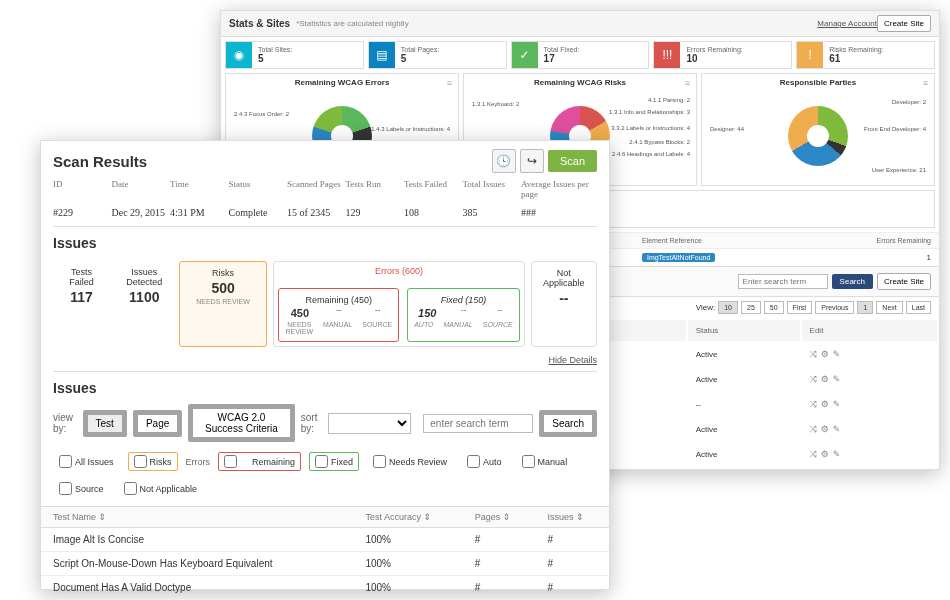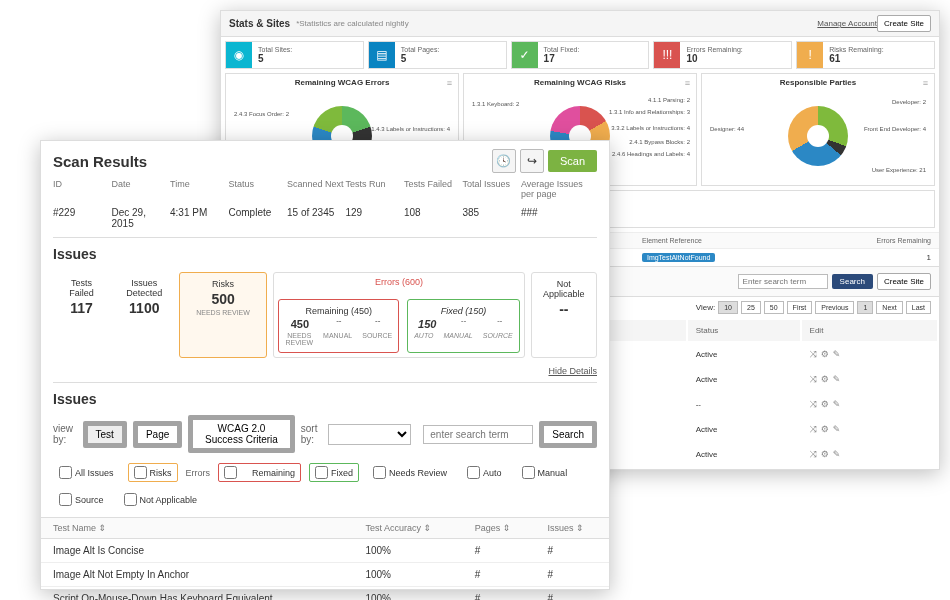--- a/index.html
+++ b/index.html
@@ -58,21 +58,21 @@
 .action-icons { display: flex; gap: 4px; color: #888; font-size: 9px; }
 .action-icons span { cursor: pointer; }
 
 
 .fp-section { padding: 8px 12px; }
 .fp-hdr { display: flex; align-items: center; }
 .fp-title { font-size: 15px; font-weight: bold; flex: 1; }
 .fp-icon-btn { width: 24px; height: 24px; border: 1px solid #bbb; background: #f5f5f5; margin-left: 4px; display: flex; align-items: center; justify-content: center; cursor: pointer; border-radius: 2px; font-size: 12px; }
 .fp-scan-btn { padding: 5px 12px; background: #7cb342; color: #fff; border: none; margin-left: 4px; cursor: pointer; border-radius: 2px; font-size: 11px; }
 .fp-result-row { display: flex; margin-top: 6px; font-size: 10px; }
-.fp-result-row .col { flex: 1; }
+.fp-result-row .col { flex: 1; font-family: Liberation Serif, serif; }
 .fp-result-row .lbl { color: #777; font-size: 9px; margin-bottom: 2px; }
 .fp-sep { border-top: 1px solid #ddd; margin: 0 12px; }
 .fp-issues-top { display: flex; gap: 6px; padding: 8px 12px; align-items: stretch; }
 .ibox { border: 1px solid #ddd; border-radius: 3px; padding: 6px; text-align: center; font-size: 9px; flex: 1; }
 .ibox.small { flex: 0.6; border: none; }
 .ibox .num { font-size: 14px; font-weight: bold; margin: 2px 0; }
 .ibox .sub { font-size: 7px; color: #888; }
 .ibox.risks { border-color: #f0ad4e; background: #fff8ee; }
 .ibox.remaining { border-color: #d9534f; }
 .ibox.fixed { border-color: #5cb85c; font-style: italic; }
@@ -315,21 +315,21 @@
       <div class="col">
           <div class="lbl">Date</div>
         </div>
       <div class="col">
           <div class="lbl">Time</div>
         </div>
       <div class="col">
           <div class="lbl">Status</div>
         </div>
       <div class="col">
-          <div class="lbl">Scanned Next</div>
+          <div class="lbl">Scanned Pages</div>
         </div>
       <div class="col">
           <div class="lbl">Tests Run</div>
         </div>
       <div class="col">
           <div class="lbl">Tests Failed</div>
         </div>
       <div class="col">
           <div class="lbl">Total Issues</div>
         </div>
@@ -466,26 +466,20 @@
       <th>Pages ⇕</th>
       <th>Issues ⇕</th>
     </tr>
     <tr>
           <td>Image Alt Is Concise</td>
           <td>100%</td>
           <td>#</td>
           <td>#</td>
         </tr>
     <tr>
-          <td>Image Alt Not Empty In Anchor</td>
-          <td>100%</td>
-          <td>#</td>
-          <td>#</td>
-        </tr>
-    <tr>
           <td>Script On-Mouse-Down Has Keyboard Equivalent</td>
           <td>100%</td>
           <td>#</td>
           <td>#</td>
         </tr>
     <tr>
           <td>Document Has A Valid Doctype</td>
           <td>100%</td>
           <td>#</td>
           <td>#</td>

